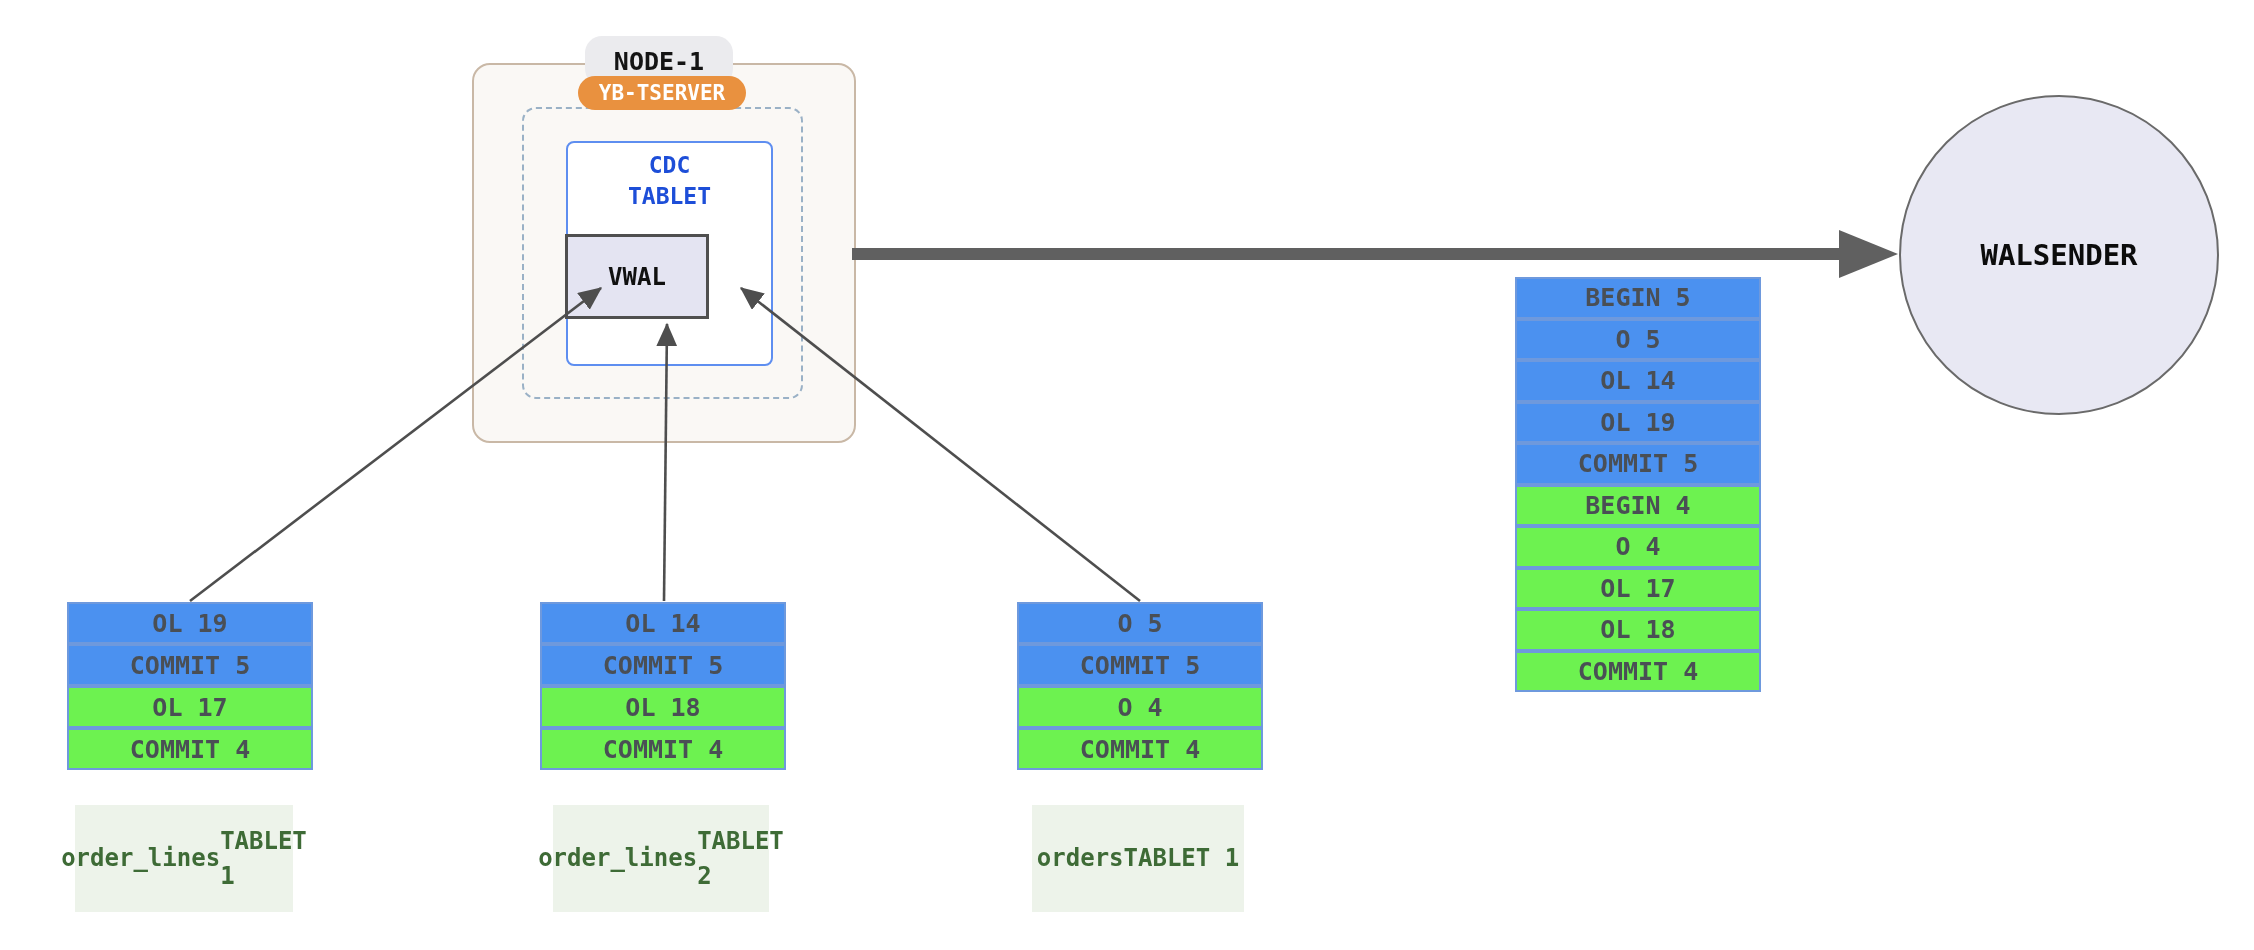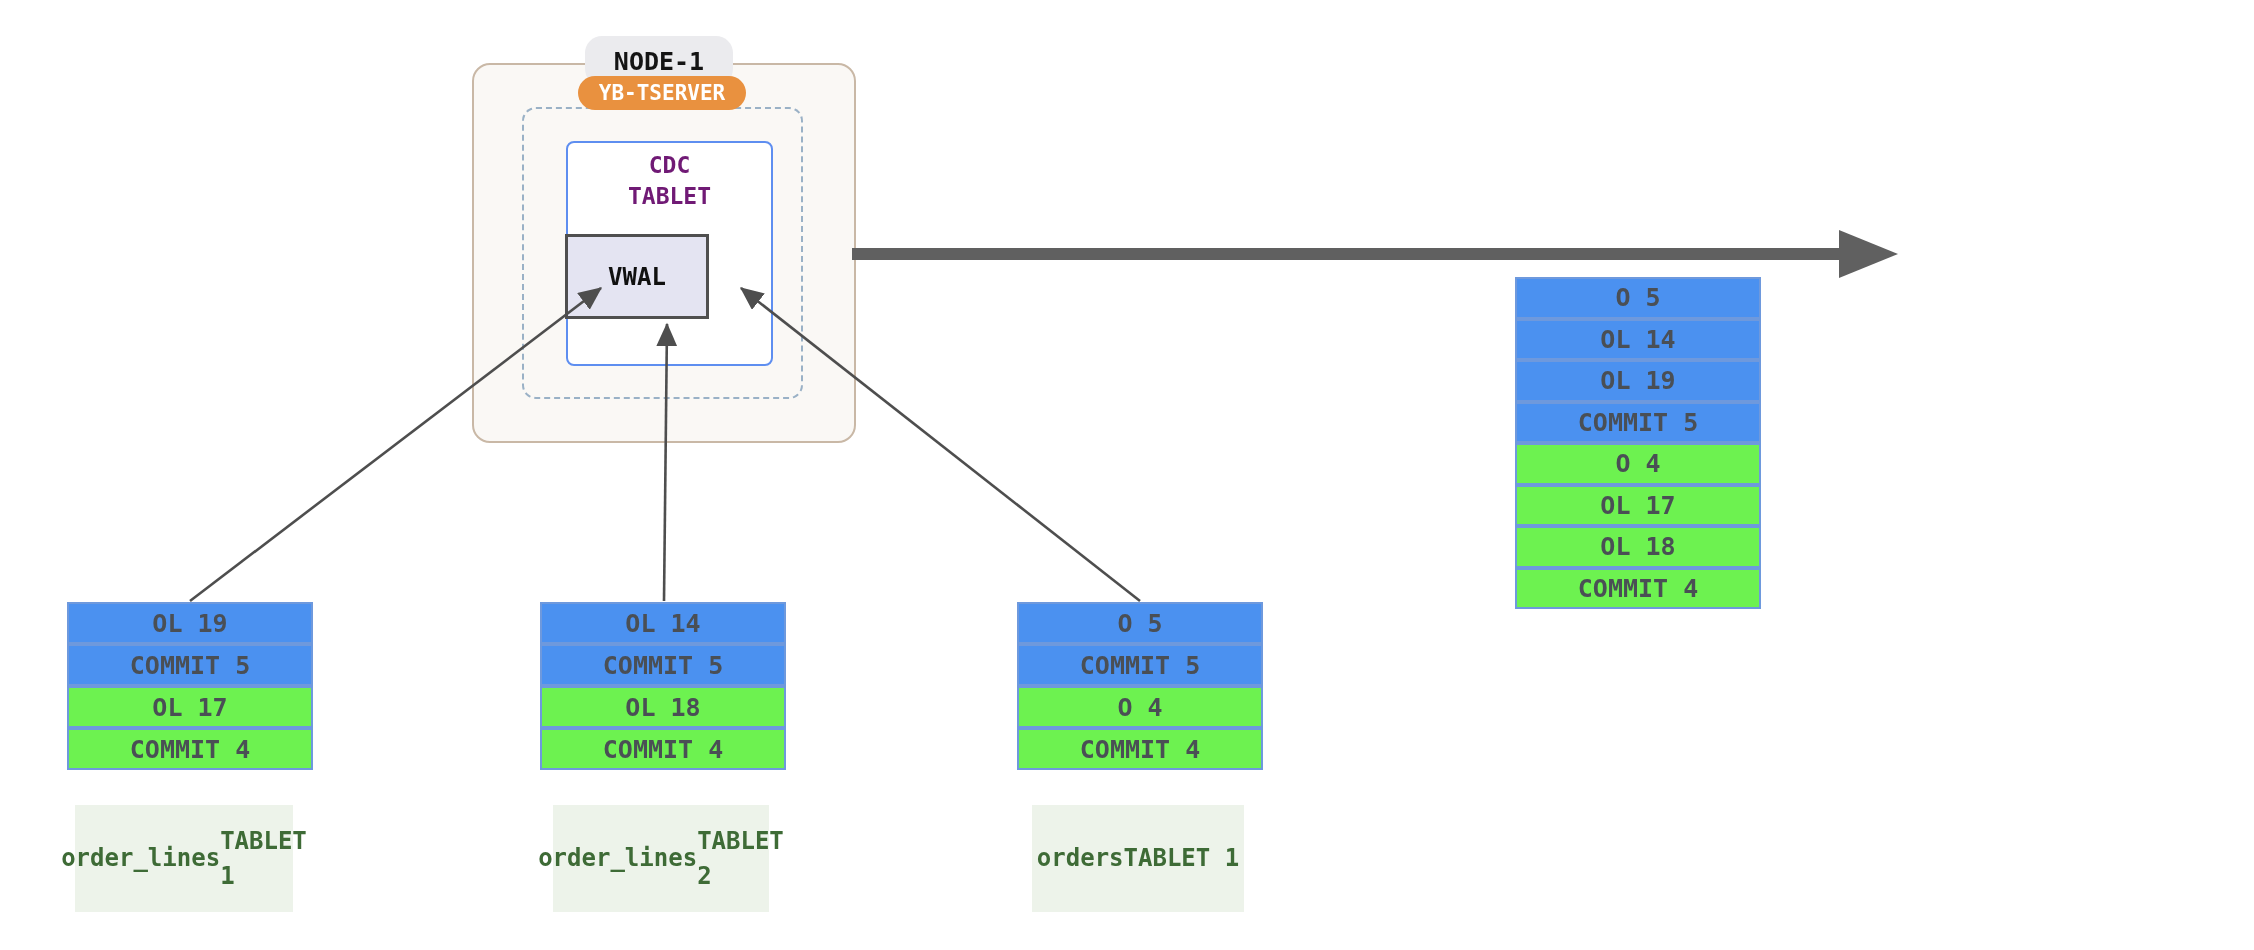--- a/index.html
+++ b/index.html
@@ -25,21 +25,21 @@
     border-radius:17px; display:flex; align-items:center; justify-content:center;
     font-weight:bold; font-size:25px; color:#141414; z-index:3; }
   .tserver-pill { left:578px; top:76px; width:168px; height:34px; background:var(--tserver-bg);
     border-radius:17px; display:flex; align-items:center; justify-content:center;
     font-weight:bold; font-size:21px; color:#ffffff; z-index:3; }
   .dashed-box { left:522px; top:107px; width:281px; height:292px; box-sizing:border-box;
     border:2.5px dashed var(--dashed-border); border-radius:14px; z-index:2; }
   .cdc-box { left:566px; top:141px; width:207px; height:225px; box-sizing:border-box;
     border:2px solid var(--cdc-border); border-radius:8px; background:#ffffff; z-index:2; }
   .cdc-title { left:566px; top:150px; width:207px; text-align:center; font-weight:bold;
-    font-size:23px; line-height:31px; color:#701a75; z-index:3; }
+    font-size:23px; line-height:31px; color:#1d4ed8; z-index:3; }
   .vwal-box { left:565px; top:234px; width:144px; height:85px; box-sizing:border-box;
     background:var(--vwal-bg); border:3px solid var(--vwal-border);
     display:flex; align-items:center; justify-content:center;
     font-weight:bold; font-size:24px; color:#101010; z-index:3; }
 
   
   .walsender { left:1899px; top:95px; width:320px; height:320px; border-radius:50%;
     background:var(--walsender-bg); border:2.5px solid var(--walsender-border); box-sizing:border-box;
     display:flex; align-items:center; justify-content:center;
     font-weight:bold; font-size:29px; color:#0c0c0c; z-index:1; }
@@ -96,26 +96,31 @@
   <div class="abs dashed-box"></div>
   <div class="abs cdc-box"></div>
   <div class="abs cdc-title">
     <div>CDC</div>
     <div>TABLET</div>
   </div>
   <div class="abs vwal-box">
     <span>VWAL</span>
   </div>
 
+  <div class="abs walsender">
+    <span>WALSENDER</span>
+  </div>
 
   <div class="stack merged">
+    <div class="cell txn5">BEGIN 5</div>
     <div class="cell txn5">O 5</div>
     <div class="cell txn5">OL 14</div>
     <div class="cell txn5">OL 19</div>
     <div class="cell txn5">COMMIT 5</div>
+    <div class="cell txn4">BEGIN 4</div>
     <div class="cell txn4">O 4</div>
     <div class="cell txn4">OL 17</div>
     <div class="cell txn4">OL 18</div>
     <div class="cell txn4">COMMIT 4</div>
   </div>
 
   <div class="stack tstack tstack1">
     <div class="cell txn5">OL 19</div>
     <div class="cell txn5">COMMIT 5</div>
     <div class="cell txn4">OL 17</div>

